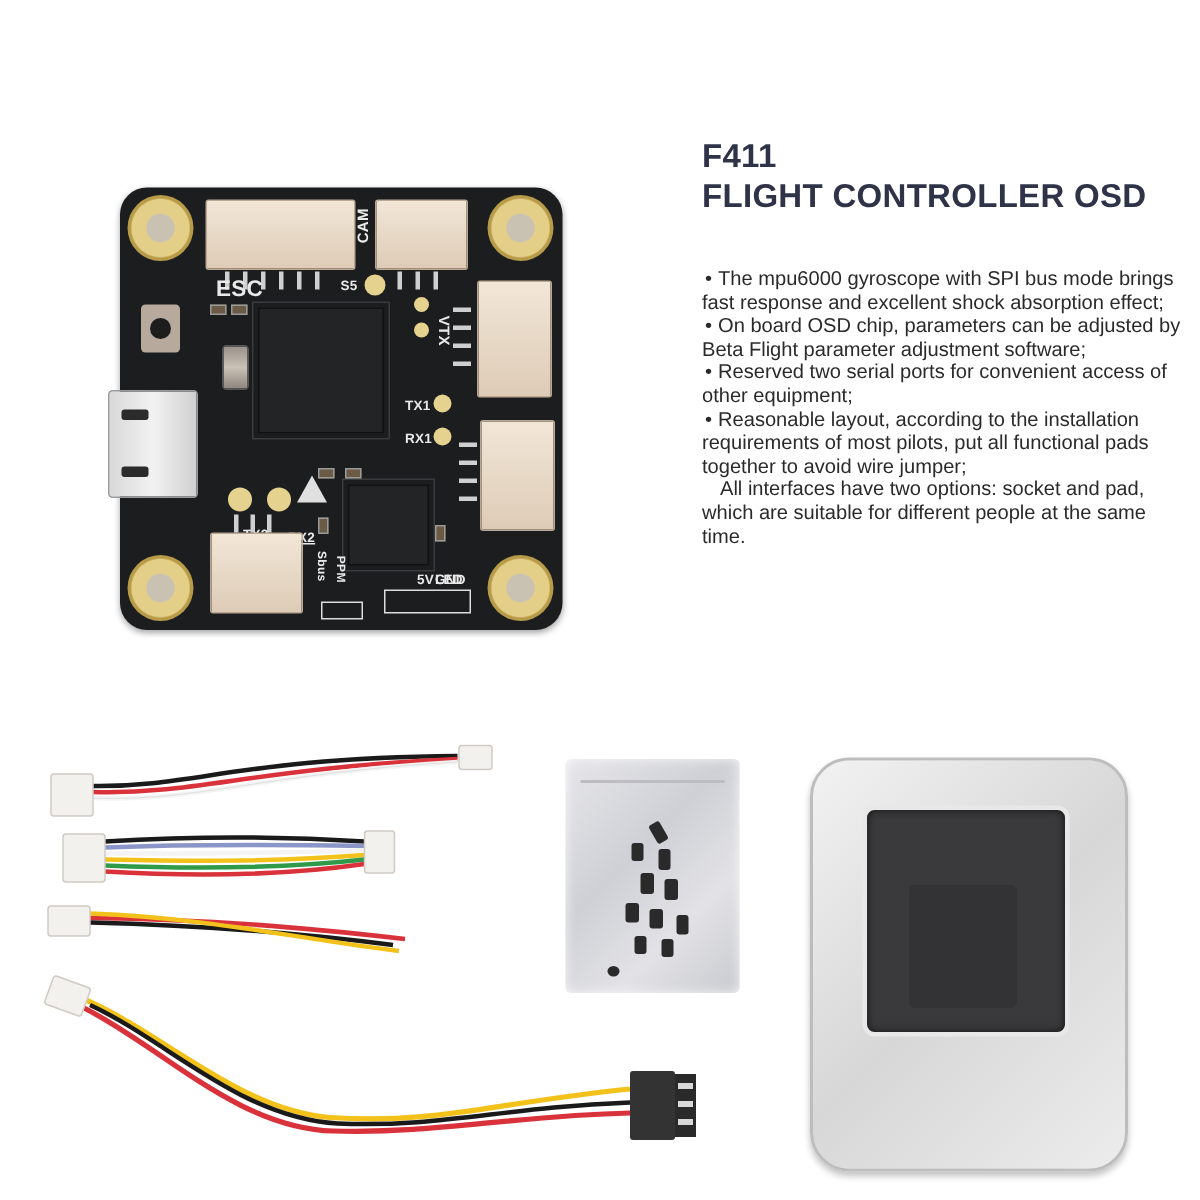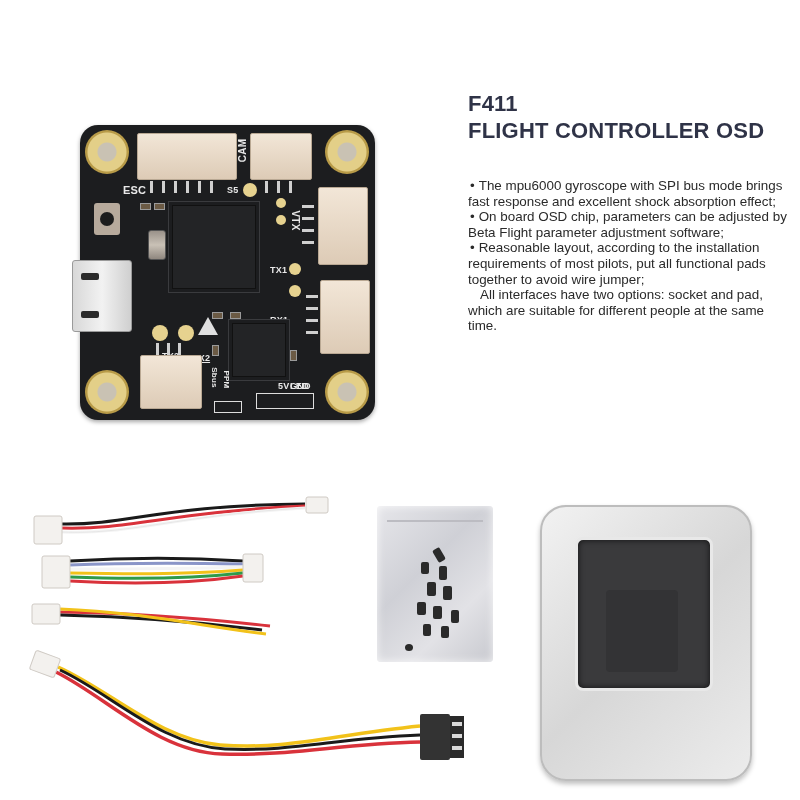--- a/index.html
+++ b/index.html
@@ -44,39 +44,40 @@
 <body>
 
 <div class="abs title">
   <div>F411</div>
   <div>FLIGHT CONTROLLER OSD</div>
 </div>
 
 <div class="abs desc">
   <p class="bullet">The mpu6000 gyroscope with SPI bus mode brings fast response and excellent shock absorption effect;</p>
   <p class="bullet">On board OSD chip, parameters can be adjusted by Beta Flight parameter adjustment software;</p>
+  <p class="bullet">Reserved two serial ports for convenient access of other equipment;</p>
   <p class="bullet">Reasonable layout, according to the installation requirements of most pilots, put all functional pads together to avoid wire jumper;</p>
   <p class="indent">All interfaces have two options: socket and pad, which are suitable for different people at the same time.</p>
 </div>
 
 <div class="abs board">
 
   <div class="abs mount" style="left:5px;top:5px;"></div>
   <div class="abs mount" style="left:245px;top:5px;"></div>
   <div class="abs mount" style="left:5px;top:245px;"></div>
   <div class="abs mount" style="left:245px;top:245px;"></div>
 
   <div class="abs conn" style="left:57px;top:8px;width:98px;height:45px;"></div>
   <div class="abs pin" style="left:70px;top:56px;"></div>
   <div class="abs pin" style="left:82px;top:56px;"></div>
   <div class="abs pin" style="left:94px;top:56px;"></div>
   <div class="abs pin" style="left:106px;top:56px;"></div>
   <div class="abs pin" style="left:118px;top:56px;"></div>
   <div class="abs pin" style="left:130px;top:56px;"></div>
-  <div class="abs silk" style="left:27px;top:59px;font-size:11px;padding-left:16px;">ESC</div>
+  <div class="abs silk" style="left:48px;top:59px;font-size:15px;padding-left:16px;">ESC</div>
   <div class="abs silk" style="left:147px;top:60px;">S5</div>
   <div class="abs pad" style="left:163px;top:58px;"></div>
 
   <div class="abs conn" style="left:170px;top:8px;width:60px;height:45px;"></div>
   <div class="abs pin" style="left:185px;top:56px;"></div>
   <div class="abs pin" style="left:197px;top:56px;"></div>
   <div class="abs pin" style="left:209px;top:56px;"></div>
   <div class="abs silk" style="left:151px;top:20px;transform:rotate(-90deg);font-size:10px;">CAM</div>
 
   <div class="abs conn" style="left:238px;top:62px;width:48px;height:76px;"></div>
@@ -88,21 +89,21 @@
   <div class="abs pad" style="left:196px;top:73px;width:10px;height:10px;"></div>
   <div class="abs pad" style="left:196px;top:90px;width:10px;height:10px;"></div>
 
   <div class="abs conn" style="left:240px;top:155px;width:48px;height:72px;"></div>
   <div class="abs pinh" style="left:226px;top:170px;"></div>
   <div class="abs pinh" style="left:226px;top:182px;"></div>
   <div class="abs pinh" style="left:226px;top:194px;"></div>
   <div class="abs pinh" style="left:226px;top:206px;"></div>
   <div class="abs silk" style="left:190px;top:140px;">TX1</div>
   <div class="abs pad" style="left:209px;top:138px;width:12px;height:12px;"></div>
-  <div class="abs silk" style="left:190px;top:162px;margin-top:28px;">RX1</div>
+  <div class="abs silk" style="left:190px;top:162px;">RX1</div>
   <div class="abs pad" style="left:209px;top:160px;width:12px;height:12px;"></div>
 
   <div class="abs chip" style="left:92px;top:80px;width:82px;height:82px;"></div>
 
   <div class="abs chip" style="left:152px;top:198px;width:52px;height:52px;"></div>
 
   <div class="abs button-body" style="left:14px;top:78px;width:26px;height:32px;">
     <div class="abs button-cap" style="left:6px;top:9px;"></div>
   </div>
 

